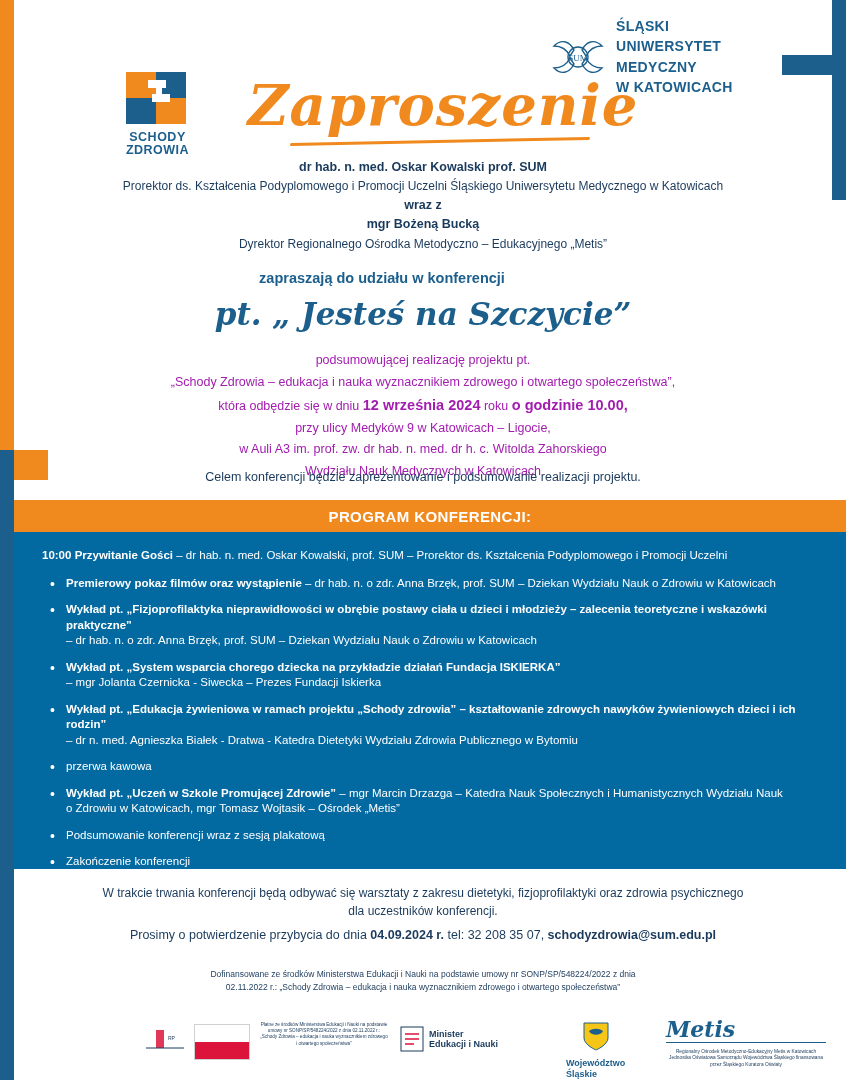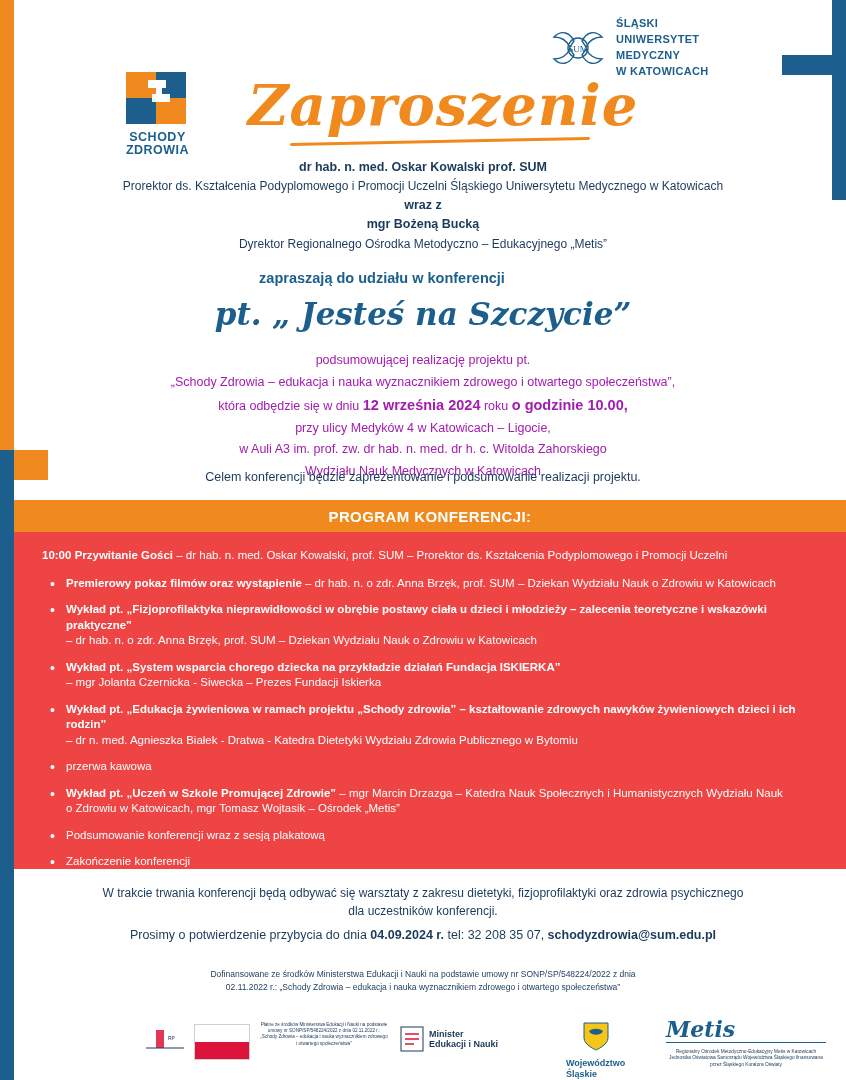--- a/index.html
+++ b/index.html
@@ -40,21 +40,21 @@
     position:absolute; right:0; top:55px; width:14px; height:145px;
     background:#1c5f8c;
   }
 
   
   .sum-logo {
     position:absolute; top:16px; left:548px; display:flex; align-items:center; gap:8px;
   }
   .sum-crest { width:60px; height:46px; }
   .sum-text {
-    font-size:11px; line-height:1.45; color:#1c5f8c; font-weight:bold;
+    font-size:14px; line-height:1.45; color:#1c5f8c; font-weight:bold;
     letter-spacing:0.3px; text-transform:uppercase;
   }
 
   .schody-logo {
     position:absolute; top:68px; left:110px; width:95px; text-align:center;
   }
   .schody-mark { width:72px; height:60px; margin:0 auto; display:block; }
   .schody-name {
     margin-top:3px; font-size:12.5px; font-weight:bold; color:#1c5f8c;
     line-height:1.05; letter-spacing:0.5px;
@@ -102,21 +102,21 @@
   
   .program-banner {
     position:absolute; top:500px; left:14px; width:832px; height:32px;
     background:#f08a1e; color:#ffffff; font-weight:bold; font-size:15px;
     display:flex; align-items:center; justify-content:center; letter-spacing:0.4px;
   }
 
   
   .program-body {
     position:absolute; top:532px; left:14px; width:832px; height:337px;
-    background:#ef4444; color:#ffffff; padding:16px 22px 10px 22px;
+    background:#0369a1; color:#ffffff; padding:16px 22px 10px 22px;
     font-size:11.5px; line-height:1.35;
   }
   .prog-first { margin:0 0 12px 6px; font-size:11.5px; }
   .prog-first .b { font-weight:bold; }
   ul.prog-list { list-style:none; margin:12px; padding:0; }
   ul.prog-list li {
     position:relative; padding-left:18px; margin-bottom:11px;
   }
   ul.prog-list li:before {
     content:"•"; position:absolute; left:2px; top:-1px; font-size:14px;
@@ -234,21 +234,21 @@
 
   <div class="details">
     <div>podsumowującej realizację projektu pt.</div>
     <div>„Schody Zdrowia – edukacja i nauka wyznacznikiem zdrowego i otwartego społeczeństwa”,</div>
     <div>
       <span>która odbędzie się w dniu</span>
       <span class="big">12 września 2024</span>
       <span>roku</span>
       <span class="big">o godzinie 10.00,</span>
     </div>
-    <div>przy ulicy Medyków 4 w Katowicach – Ligocie,</div>
+    <div>przy ulicy Medyków 9 w Katowicach – Ligocie,</div>
     <div>w Auli A3 im. prof. zw. dr hab. n. med. dr h. c. Witolda Zahorskiego</div>
     <div>Wydziału Nauk Medycznych w Katowicach</div>
   </div>
 
   <div class="goal">Celem konferencji będzie zaprezentowanie i podsumowanie realizacji projektu.</div>
 
   <div class="program-banner">PROGRAM KONFERENCJI:</div>
 
   <div class="program-body">
     <div class="prog-first">

